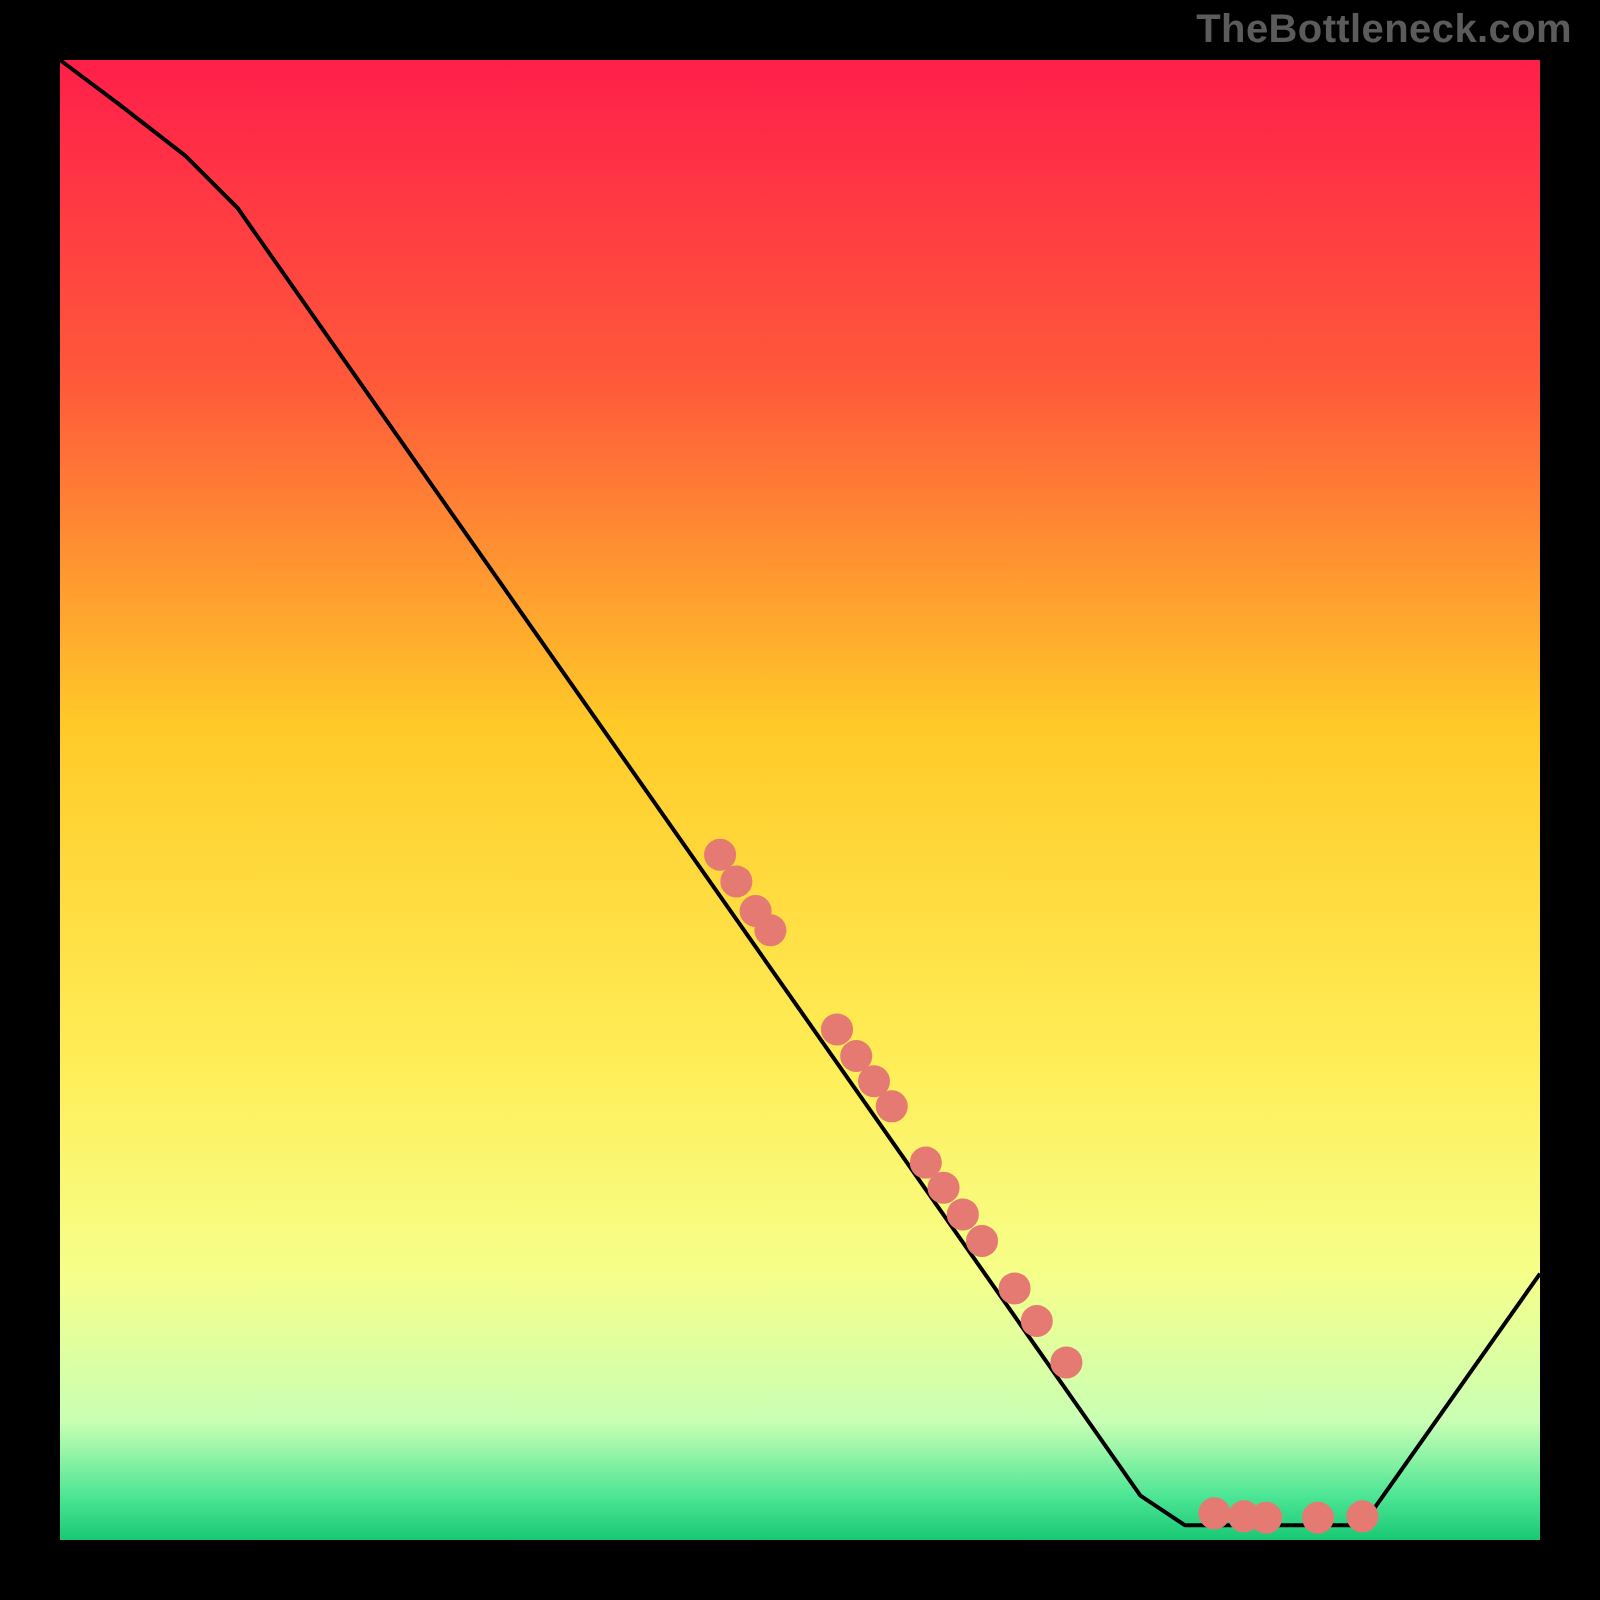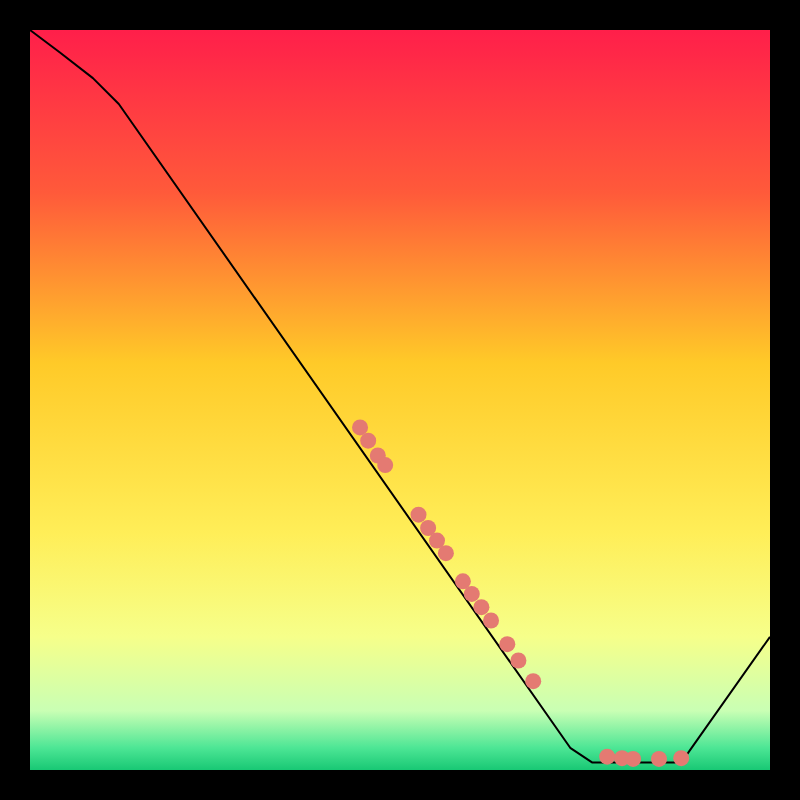--- a/index.html
+++ b/index.html
@@ -64,13 +64,14 @@
       <circle cx="491.02" cy="620.52" r="8" fill="#e47a72"></circle>
       <circle cx="507.3" cy="644.1999999999999" r="8" fill="#e47a72"></circle>
       <circle cx="518.4000000000001" cy="660.48" r="8" fill="#e47a72"></circle>
       <circle cx="533.2" cy="681.2" r="8" fill="#e47a72"></circle>
       <circle cx="607.2" cy="756.68" r="8" fill="#e47a72"></circle>
       <circle cx="622" cy="758.16" r="8" fill="#e47a72"></circle>
       <circle cx="633.0999999999999" cy="758.9" r="8" fill="#e47a72"></circle>
       <circle cx="659" cy="758.9" r="8" fill="#e47a72"></circle>
       <circle cx="681.2" cy="758.16" r="8" fill="#e47a72"></circle>
     </svg>
+  <div class="watermark">TheBottleneck.com</div>
 </div>
 
 </body></html>

